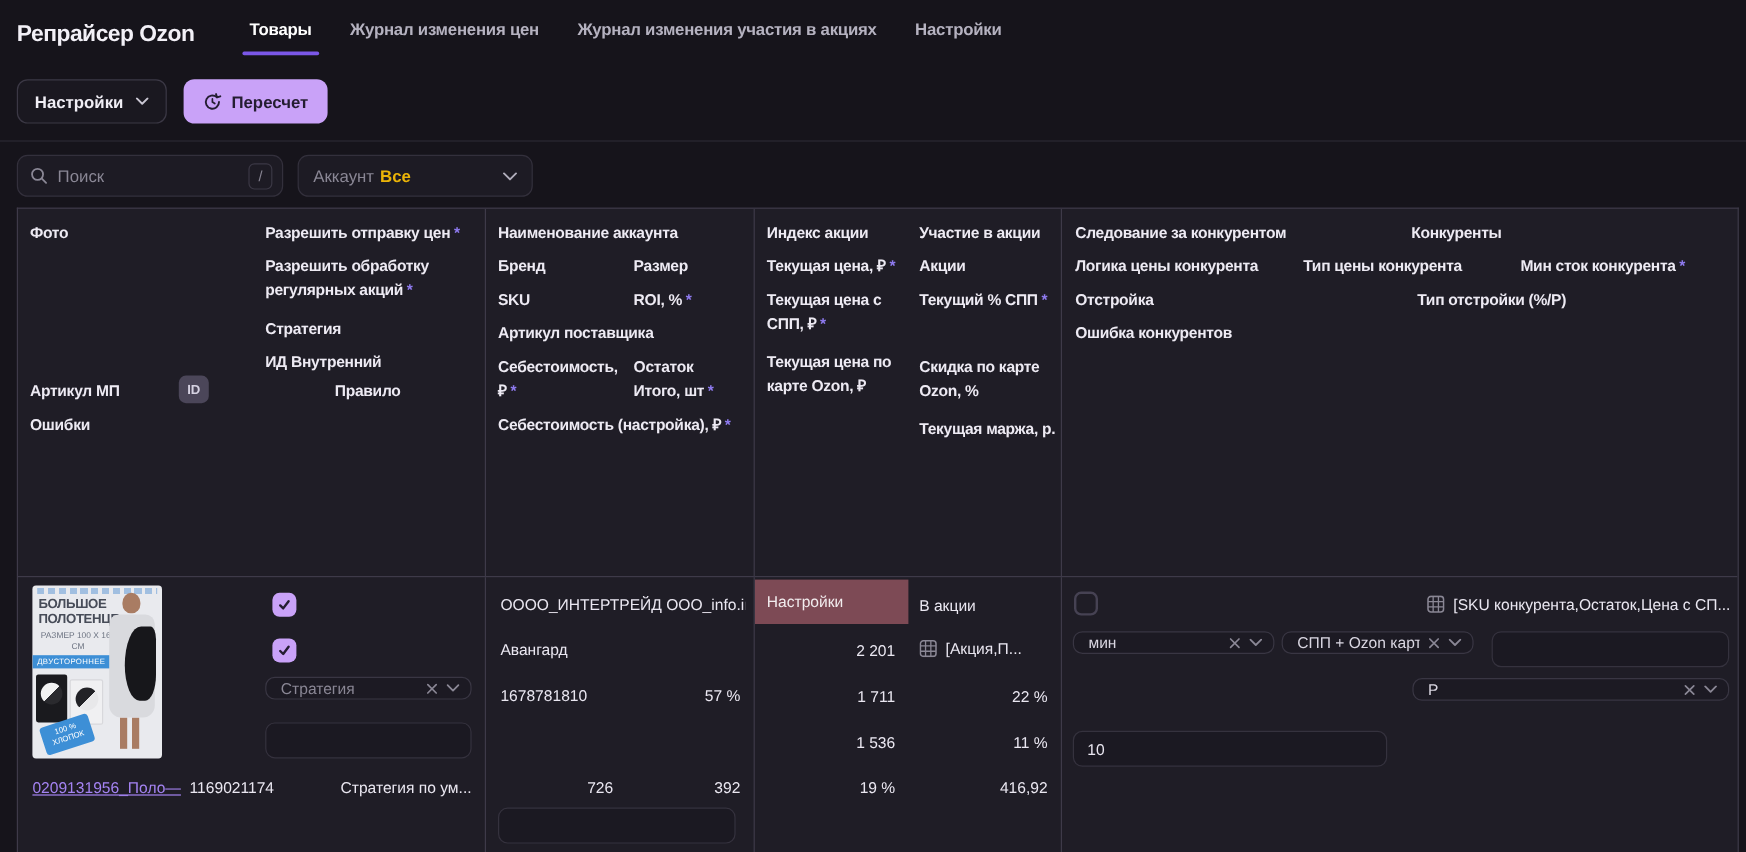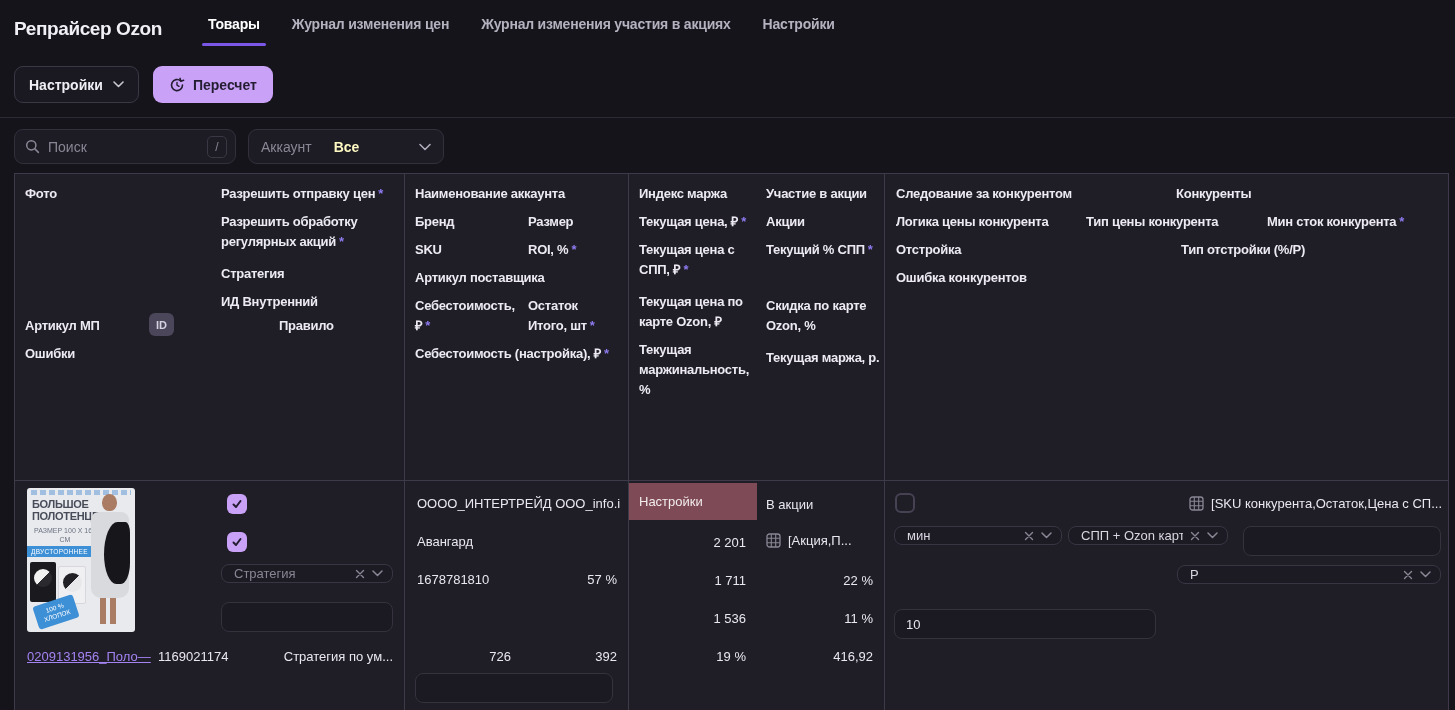--- a/index.html
+++ b/index.html
@@ -24,21 +24,21 @@
   .btn-primary { display: flex; align-items: center; gap: 8px; height: 37px; padding: 0 16px; border: none; border-radius: 9px; background: #c9a2f8; color: #241d31; font-weight: bold; font-size: 14px; cursor: pointer; }
   .divider { position: absolute; top: 117px; left: 0; right: 0; height: 1px; background: #2c2a34; }
   
   .filters { position: absolute; top: 129px; left: 14px; display: flex; gap: 12px; }
   .search-box { display: flex; align-items: center; width: 222px; height: 35px; background: #1d1b24; border: 1px solid #33303c; border-radius: 9px; padding: 0 8px 0 10px; }
   .search-box input { flex: 1; background: transparent; border: none; outline: none; color: #e9e6f0; font-size: 14px; font-family: inherit; min-width: 0; margin-left: 8px; }
   .search-box input::placeholder { color: #8a8795; }
   .key-badge { width: 20px; height: 22px; border: 1px solid #3b3845; border-radius: 5px; color: #8a8795; font-size: 12px; display: flex; align-items: center; justify-content: center; }
   .account-select { display: flex; align-items: center; width: 196px; height: 35px; background: #1d1b24; border: 1px solid #33303c; border-radius: 9px; padding: 0 12px; cursor: pointer; }
   .account-select .lbl { color: #8a8795; font-size: 14px; }
-  .account-select .vl { color: #fef9c3; font-size: 14px; font-weight: bold; margin-left: 22px; flex: 1; }
+  .account-select .vl { color: #eab308; font-size: 14px; font-weight: bold; margin-left: 5px; flex: 1; }
   
   .table { position: absolute; top: 173px; left: 14px; width: 1435px; bottom: 0; background: #1f1d26; border: 1px solid #3e3a49; border-bottom: none; display: grid; grid-template-columns: 390px 224px 256px 1fr; grid-template-rows: 307px 1fr; overflow: hidden; }
   .hcell, .dcell { position: relative; border-right: 1px solid #3e3a49; overflow: hidden; }
   .hcell { border-bottom: 1px solid #3e3a49; }
   .hcell:nth-child(4), .dcell:nth-child(8) { border-right: none; }
   .h { font-weight: bold; font-size: 13px; letter-spacing: -0.25px; line-height: 20px; color: #edeaf3; white-space: nowrap; }
   .h.wrap { white-space: normal; }
   .req { color: #8f7bf0; margin-left: 3px; }
   .abs { position: absolute; }
   .stack { display: flex; flex-direction: column; }
@@ -169,25 +169,24 @@
       <div class="hrow h wrap" style="margin-bottom:8px">
         <span class="l" style="padding-right:14px"><span>Себестоимость, ₽</span><span class="req">*</span></span>
         <span style="width:90px"><span>Остаток Итого, шт</span><span class="req">*</span></span>
       </div>
       <span class="h"><span>Себестоимость (настройка), ₽</span><span class="req">*</span></span>
     </div>
   </div>
 
   <div class="hcell">
     <div class="stack abs" style="left:10px;top:10px;width:112px">
-      <span class="h">Индекс маржа</span>
+      <span class="h">Индекс акции</span>
       <span class="h"><span>Текущая цена, ₽</span><span class="req">*</span></span>
       <span class="h wrap mb12"><span>Текущая цена с СПП, ₽</span><span class="req">*</span></span>
       <span class="h wrap">Текущая цена по карте Ozon, ₽</span>
-      <span class="h wrap">Текущая маржинальность, %</span>
     </div>
     <div class="stack abs" style="left:137px;top:10px;width:112px">
       <span class="h">Участие в акции</span>
       <span class="h">Акции</span>
       <span class="h mb36"><span>Текущий % СПП</span><span class="req">*</span></span>
       <span class="h wrap mb12">Скидка по карте Ozon, %</span>
       <span class="h">Текущая маржа, р.</span>
     </div>
   </div>
 

